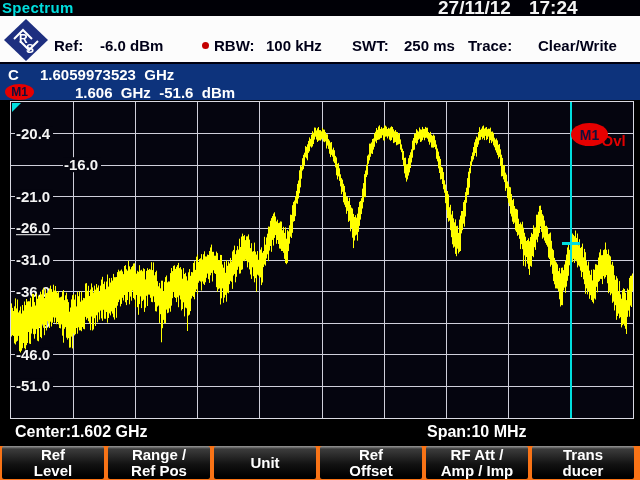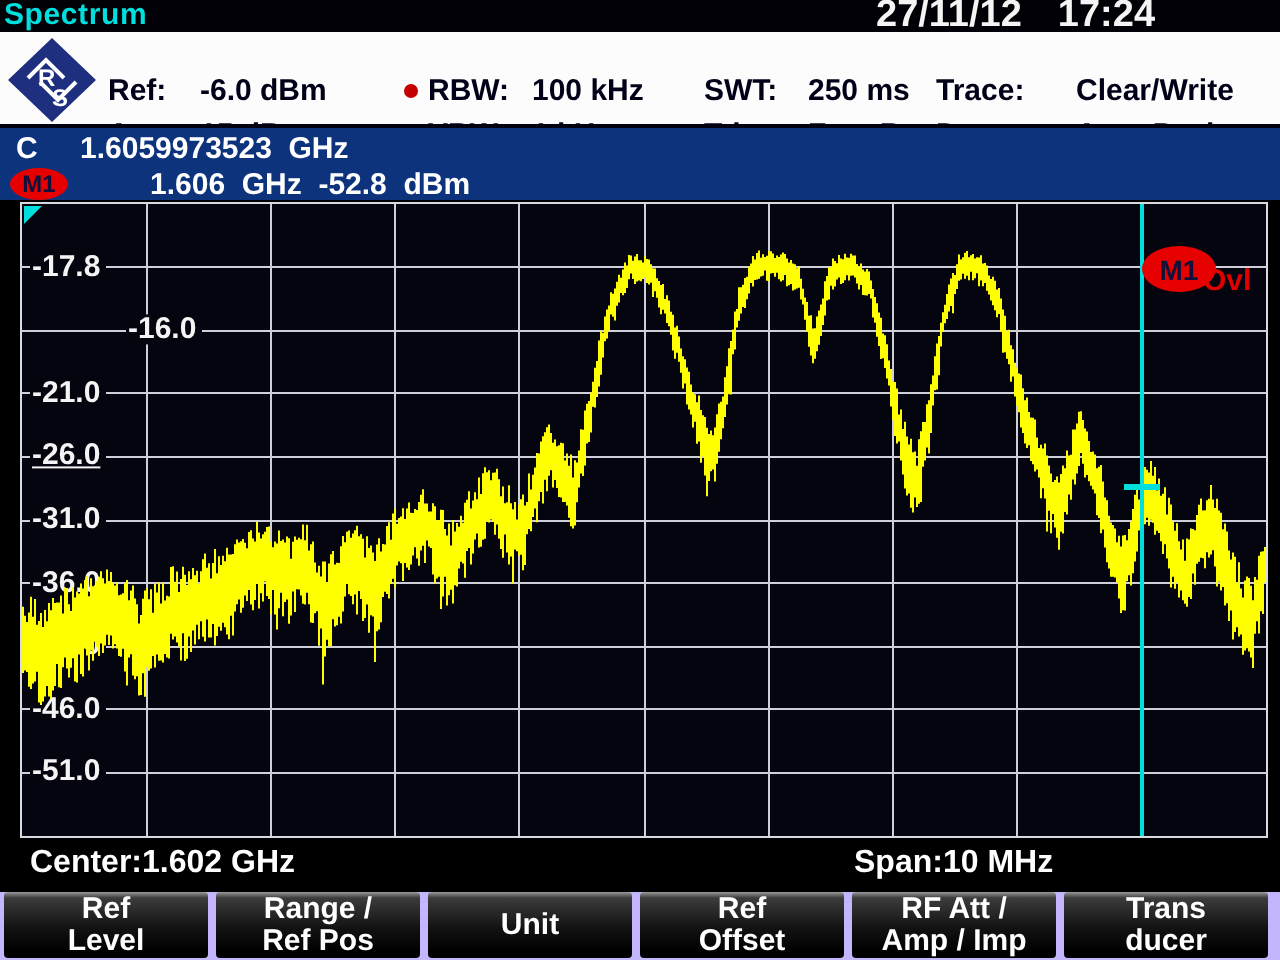--- a/index.html
+++ b/index.html
@@ -35,21 +35,21 @@
   .marker-line{position:absolute;top:0;width:2px;height:316px;background:#00dede;z-index:3}
   .marker-tick{position:absolute;width:18px;height:3px;background:#00dede;z-index:4}
   .ovl{position:absolute;left:573px;top:30px;z-index:4;color:#e10000;font-size:15px;white-space:pre}
   .m1plot-badge{left:560px;top:21px;width:37px;height:23px;font-size:14px;z-index:5}
   
   .freqbar{position:absolute;left:0;top:419px;width:520px;height:27px;color:#fff;font-size:16px}
   .freqbar span{position:absolute;top:4px;line-height:18px;white-space:pre}
   .center-label{left:15px}
   .span-label{left:427px}
   
-  .softkeys{position:absolute;left:0;top:446px;width:640px;height:34px;background:#c4b5fd}
+  .softkeys{position:absolute;left:0;top:446px;width:640px;height:34px;background:#f97316}
   .btn{position:absolute;top:0;width:102px;height:33px;border-radius:2px;
     background:linear-gradient(180deg,#9a9a9a 0,#3c3c3c 9%,#121212 55%,#000 92%);
     display:flex;flex-direction:column;align-items:center;justify-content:center;
     color:#fff;font-size:15px;line-height:16px;text-align:center;white-space:pre}
   .btn span:empty{display:none}
 </style>
 </head>
 <body>
 
 <div class="screen">
@@ -96,21 +96,21 @@
     </div>
     <div class="cell c4" style="left:468px;top:41px">
       <span class="lb">Detect:</span><span>Auto Peak</span>
     </div>
   </div>
 
   <div class="markerbar">
     <span class="mrow" style="left:8px;top:2px">C</span>
     <span class="mrow" style="left:40px;top:2px">1.6059973523  GHz</span>
     <span class="badge m1bar-badge">M1</span>
-    <span class="mrow" style="left:75px;top:20px">1.606  GHz  -52.8  dBm</span>
+    <span class="mrow" style="left:75px;top:20px">1.606  GHz  -51.6  dBm</span>
   </div>
 
   <div class="plot">
     <div id="plot-inner">
       <div class="ref-tri"></div>
       <span class="ovl">IF Ovl</span>
       <span class="badge m1plot-badge">M1</span>
     <div class="grid gv" style="left: 61.7px;"></div>
         <div class="grid gv" style="left: 123.9px;"></div>
         <div class="grid gv" style="left: 186.1px;"></div>
@@ -122,21 +122,21 @@
         <div class="grid gv" style="left: 559.3px;"></div>
         <div class="grid gh" style="top: 31.1px;"></div>
         <div class="grid gh" style="top: 62.7px;"></div>
         <div class="grid gh" style="top: 94.3px;"></div>
         <div class="grid gh" style="top: 125.9px;"></div>
         <div class="grid gh" style="top: 157.5px;"></div>
         <div class="grid gh" style="top: 189.1px;"></div>
         <div class="grid gh" style="top: 220.7px;"></div>
         <div class="grid gh" style="top: 252.3px;"></div>
         <div class="grid gh" style="top: 283.9px;"></div>
-        <div class="ylabel" style="top: 31.6px;">-17.8</div>
+        <div class="ylabel" style="top: 31.6px;">-20.4</div>
         <div class="ylabel" style="top: 63.2px; margin-left: 48px;">-16.0</div>
         <div class="ylabel" style="top: 94.8px;">-21.0</div>
         <div class="ylabel" style="top: 126.4px; text-decoration: underline;">-26.0</div>
         <div class="ylabel" style="top: 158px;">-31.0</div>
         <div class="ylabel" style="top: 189.6px;">-36.0</div>
         <div class="ylabel" style="top: 221.2px;">-41.0</div>
         <div class="ylabel" style="top: 252.8px;">-46.0</div>
         <div class="ylabel" style="top: 284.4px;">-51.0</div>
         <svg width="622" height="316" viewBox="0 0 622 316" class="trace-svg">
           <path d="M0.5 201.4V234.5M1.5 205.9V233.2M2.5 209.0V234.0M3.5 204.3V241.4M4.5 196.4V242.5M5.5 206.4V239.7M6.5 197.5V238.8M7.5 210.4V233.9M8.5 208.5V249.2M9.5 204.5V250.5M10.5 211.5V248.7M11.5 203.0V246.2M12.5 208.6V241.0M13.5 199.5V246.2M14.5 203.1V247.4M15.5 197.0V243.2M16.5 199.5V241.0M17.5 199.2V230.0M18.5 199.3V241.6M19.5 195.8V242.0M20.5 204.7V231.6M21.5 191.7V226.7M22.5 192.0V232.2M23.5 200.1V236.7M24.5 203.5V231.9M25.5 191.6V227.1M26.5 196.8V238.7M27.5 193.8V239.3M28.5 194.7V225.3M29.5 189.7V235.0M30.5 192.3V236.2M31.5 188.0V222.3M32.5 185.9V225.7M33.5 196.1V233.2M34.5 187.1V223.2M35.5 191.1V228.4M36.5 190.6V218.9M37.5 188.5V221.6M38.5 186.4V226.0M39.5 183.6V219.7M40.5 187.1V224.5M41.5 189.8V220.7M42.5 182.7V215.4M43.5 188.5V220.5M44.5 184.0V215.7M45.5 189.2V222.2M46.5 190.7V220.1M47.5 189.1V222.3M48.5 195.6V226.0M49.5 195.2V226.4M50.5 194.6V222.4M51.5 189.6V233.7M52.5 188.0V240.7M53.5 198.1V226.8M54.5 193.3V225.1M55.5 190.7V235.7M56.5 197.3V237.6M57.5 200.1V236.1M58.5 209.7V245.7M59.5 205.5V245.5M60.5 197.4V234.6M61.5 193.2V246.4M62.5 192.1V231.6M63.5 197.6V233.4M64.5 192.6V232.2M65.5 204.4V226.0M66.5 189.9V231.7M67.5 194.2V225.3M68.5 189.3V228.4M69.5 199.7V228.3M70.5 189.5V229.2M71.5 198.3V225.0M72.5 195.9V226.8M73.5 196.2V227.3M74.5 181.5V214.9M75.5 181.1V217.7M76.5 188.9V216.2M77.5 183.8V219.2M78.5 194.0V221.1M79.5 187.5V228.2M80.5 181.4V214.6M81.5 185.4V228.5M82.5 190.5V227.4M83.5 183.6V216.2M84.5 187.6V224.0M85.5 182.0V213.3M86.5 185.6V220.3M87.5 183.4V210.4M88.5 190.0V217.6M89.5 183.6V208.6M90.5 177.6V216.4M91.5 174.8V218.8M92.5 181.9V207.8M93.5 179.6V216.7M94.5 187.2V216.8M95.5 179.5V210.0M96.5 172.5V220.7M97.5 184.6V216.0M98.5 176.1V211.4M99.5 180.5V213.4M100.5 175.9V209.4M101.5 178.6V211.6M102.5 171.9V215.3M103.5 175.2V217.6M104.5 175.2V205.9M105.5 175.0V215.8M106.5 170.1V203.7M107.5 167.7V200.1M108.5 169.3V197.7M109.5 168.6V204.4M110.5 167.5V201.9M111.5 169.4V195.8M112.5 172.1V198.5M113.5 164.0V193.0M114.5 163.1V200.3M115.5 167.3V203.1M116.5 168.7V198.0M117.5 158.9V189.9M118.5 164.3V202.3M119.5 167.3V194.6M120.5 165.1V198.7M121.5 163.9V188.7M122.5 161.5V196.0M123.5 161.3V197.5M124.5 168.5V205.2M125.5 171.6V193.0M126.5 168.8V205.2M127.5 169.8V212.8M128.5 163.2V202.1M129.5 168.5V194.4M130.5 167.8V206.1M131.5 169.2V199.0M132.5 166.3V197.7M133.5 167.1V209.9M134.5 177.4V205.7M135.5 168.9V193.8M136.5 166.2V204.0M137.5 167.9V192.6M138.5 166.9V192.7M139.5 167.6V195.8M140.5 160.2V199.9M141.5 168.1V200.2M142.5 160.4V194.4M143.5 173.3V200.1M144.5 170.1V209.2M145.5 168.7V209.5M146.5 179.2V204.6M147.5 184.3V203.6M148.5 180.9V220.9M149.5 186.3V212.2M150.5 178.7V240.3M151.5 178.7V226.2M152.5 189.1V217.9M153.5 179.8V221.4M154.5 175.1V221.1M155.5 173.5V207.6M156.5 180.3V211.2M157.5 179.4V210.6M158.5 179.5V206.4M159.5 171.1V209.7M160.5 166.0V203.7M161.5 169.1V196.2M162.5 163.9V190.0M163.5 163.3V195.1M164.5 166.9V196.0M165.5 164.8V200.1M166.5 163.1V195.3M167.5 160.9V205.2M168.5 166.1V193.5M169.5 165.1V197.5M170.5 167.4V208.5M171.5 176.7V207.0M172.5 166.1V200.3M173.5 172.0V214.4M174.5 170.8V205.6M175.5 174.3V206.3M176.5 178.5V229.0M177.5 170.3V213.6M178.5 167.1V212.7M179.5 173.8V209.1M180.5 170.0V196.5M181.5 170.3V193.9M182.5 161.0V195.0M183.5 159.1V197.3M184.5 167.9V190.0M185.5 154.7V187.4M186.5 152.5V191.7M187.5 159.9V180.7M188.5 157.0V178.8M189.5 156.3V179.6M190.5 152.1V188.5M191.5 157.5V179.5M192.5 152.2V181.8M193.5 149.3V183.0M194.5 154.4V180.3M195.5 154.5V175.8M196.5 152.5V171.6M197.5 153.0V177.2M198.5 149.0V180.9M199.5 145.4V173.3M200.5 142.6V170.9M201.5 149.8V179.5M202.5 149.8V168.3M203.5 153.7V171.2M204.5 153.7V172.0M205.5 149.6V185.2M206.5 151.1V189.8M207.5 158.3V187.3M208.5 158.0V186.4M209.5 152.9V202.5M210.5 153.0V196.3M211.5 162.5V186.4M212.5 165.7V200.8M213.5 159.7V195.6M214.5 170.8V192.9M215.5 158.0V199.7M216.5 163.8V190.6M217.5 159.5V191.3M218.5 161.4V182.2M219.5 155.9V178.9M220.5 159.4V179.8M221.5 149.4V186.9M222.5 147.9V173.5M223.5 143.6V172.0M224.5 152.2V180.3M225.5 148.3V174.8M226.5 144.1V167.8M227.5 147.6V164.7M228.5 136.7V171.7M229.5 145.0V171.4M230.5 134.6V167.9M231.5 131.6V167.4M232.5 134.1V158.8M233.5 133.1V159.2M234.5 138.1V157.7M235.5 134.4V159.0M236.5 134.3V165.4M237.5 132.4V160.3M238.5 137.6V167.4M239.5 146.1V172.5M240.5 141.2V176.9M241.5 149.6V165.3M242.5 149.1V174.2M243.5 140.6V180.3M244.5 149.6V176.2M245.5 152.6V189.7M246.5 149.0V172.7M247.5 157.8V173.6M248.5 150.3V175.9M249.5 147.6V175.4M250.5 145.3V183.1M251.5 150.7V180.5M252.5 149.0V165.1M253.5 134.8V162.5M254.5 142.7V163.6M255.5 135.4V156.5M256.5 131.7V152.3M257.5 124.5V159.1M258.5 124.7V148.6M259.5 118.8V144.0M260.5 116.1V149.8M261.5 114.1V137.9M262.5 111.6V143.6M263.5 110.3V135.9M264.5 114.5V133.1M265.5 119.4V141.8M266.5 117.7V138.0M267.5 121.1V142.0M268.5 120.6V146.5M269.5 119.4V146.8M270.5 119.6V149.0M271.5 128.2V149.0M272.5 124.8V150.8M273.5 130.9V156.9M274.5 125.3V161.1M275.5 136.7V162.2M276.5 128.1V160.8M277.5 129.3V149.1M278.5 123.3V141.7M279.5 112.6V134.7M280.5 112.9V136.0M281.5 103.2V130.8M282.5 99.9V119.7M283.5 98.5V119.0M284.5 94.4V114.2M285.5 88.9V101.4M286.5 81.9V101.8M287.5 78.5V96.5M288.5 68.3V91.3M289.5 63.5V85.4M290.5 64.4V76.7M291.5 56.2V68.6M292.5 52.8V67.2M293.5 50.7V63.6M294.5 44.1V55.3M295.5 44.9V56.4M296.5 42.3V58.3M297.5 38.9V50.9M298.5 35.4V49.3M299.5 36.9V44.5M300.5 32.7V45.6M301.5 29.2V44.5M302.5 30.7V42.0M303.5 25.5V37.6M304.5 25.7V34.7M305.5 28.4V37.5M306.5 26.3V40.0M307.5 25.0V38.8M308.5 28.1V38.3M309.5 28.1V38.6M310.5 29.3V37.5M311.5 26.0V36.6M312.5 27.5V39.5M313.5 27.7V40.2M314.5 30.1V39.4M315.5 32.1V46.5M316.5 32.3V43.6M317.5 37.1V46.9M318.5 38.5V51.7M319.5 40.5V55.1M320.5 40.0V52.9M321.5 47.5V54.7M322.5 45.6V59.5M323.5 48.2V61.1M324.5 53.9V65.4M325.5 55.4V73.3M326.5 61.8V77.4M327.5 60.9V74.4M328.5 66.3V78.9M329.5 72.3V84.4M330.5 76.1V92.2M331.5 77.6V89.8M332.5 81.8V100.3M333.5 83.9V102.7M334.5 90.3V105.2M335.5 94.2V111.8M336.5 95.1V108.9M337.5 99.1V119.9M338.5 95.7V118.8M339.5 103.0V129.4M340.5 105.6V126.1M341.5 106.5V135.7M342.5 111.9V146.1M343.5 115.0V138.5M344.5 113.2V133.6M345.5 115.6V132.7M346.5 111.7V138.7M347.5 105.1V129.9M348.5 99.8V123.9M349.5 98.9V117.6M350.5 96.2V112.1M351.5 86.6V106.5M352.5 81.1V100.2M353.5 72.1V95.1M354.5 68.5V95.2M355.5 62.7V75.1M356.5 53.7V72.8M357.5 52.5V61.8M358.5 41.6V58.4M359.5 41.6V54.8M360.5 40.4V51.5M361.5 37.0V52.0M362.5 36.4V47.6M363.5 31.4V44.8M364.5 29.7V39.5M365.5 26.0V41.2M366.5 27.8V38.0M367.5 24.5V37.7M368.5 23.3V37.4M369.5 26.9V36.2M370.5 25.1V35.9M371.5 26.5V33.3M372.5 25.9V38.4M373.5 23.5V38.6M374.5 23.6V34.7M375.5 24.7V34.5M376.5 27.0V36.4M377.5 25.8V34.4M378.5 26.5V37.6M379.5 25.3V38.8M380.5 24.3V38.1M381.5 25.0V35.5M382.5 27.3V41.1M383.5 29.3V40.6M384.5 28.0V40.0M385.5 29.8V43.3M386.5 30.1V42.8M387.5 32.1V42.3M388.5 31.1V41.9M389.5 37.4V47.7M390.5 42.4V50.2M391.5 46.7V57.9M392.5 49.0V63.9M393.5 55.9V71.4M394.5 55.6V75.7M395.5 62.3V79.6M396.5 62.1V77.4M397.5 56.2V73.6M398.5 53.2V70.4M399.5 50.3V66.0M400.5 47.3V60.5M401.5 38.6V55.7M402.5 36.0V48.3M403.5 31.8V47.7M404.5 31.5V40.9M405.5 27.2V42.7M406.5 28.5V41.3M407.5 29.6V37.8M408.5 25.5V36.8M409.5 27.3V40.0M410.5 27.6V39.5M411.5 24.9V38.1M412.5 26.8V35.6M413.5 26.9V38.3M414.5 24.9V35.9M415.5 25.7V35.7M416.5 25.7V36.7M417.5 30.0V39.7M418.5 31.2V42.7M419.5 29.8V40.5M420.5 32.8V45.5M421.5 33.8V45.6M422.5 32.5V45.7M423.5 33.7V45.0M424.5 38.2V47.3M425.5 42.5V56.8M426.5 46.5V59.4M427.5 49.6V66.4M428.5 54.2V71.0M429.5 56.9V77.5M430.5 64.8V77.1M431.5 65.6V82.0M432.5 70.1V87.3M433.5 78.3V90.8M434.5 82.5V101.2M435.5 88.6V107.9M436.5 89.0V116.0M437.5 92.3V119.7M438.5 105.2V118.7M439.5 102.8V128.2M440.5 112.5V135.2M441.5 108.9V142.3M442.5 116.3V145.7M443.5 120.3V144.7M444.5 117.4V151.9M445.5 124.1V154.2M446.5 123.7V146.7M447.5 130.9V151.5M448.5 117.6V149.9M449.5 113.6V149.0M450.5 109.0V131.4M451.5 109.0V128.2M452.5 100.1V121.7M453.5 98.1V124.7M454.5 90.1V114.5M455.5 85.7V100.8M456.5 76.1V93.1M457.5 69.7V92.8M458.5 66.0V85.6M459.5 59.4V71.3M460.5 54.1V63.9M461.5 50.4V59.6M462.5 45.0V57.5M463.5 40.3V53.8M464.5 37.3V51.0M465.5 34.5V54.6M466.5 35.5V45.0M467.5 30.1V42.5M468.5 25.2V38.4M469.5 27.8V37.8M470.5 26.6V34.9M471.5 24.4V37.4M472.5 23.5V35.9M473.5 26.6V38.1M474.5 25.6V33.9M475.5 25.0V38.1M476.5 27.2V37.1M477.5 26.6V34.6M478.5 26.8V41.1M479.5 25.6V38.2M480.5 29.7V41.1M481.5 29.5V39.5M482.5 30.8V43.4M483.5 35.7V45.3M484.5 37.5V48.3M485.5 36.4V50.6M486.5 38.4V53.1M487.5 42.8V56.6M488.5 42.0V55.0M489.5 47.3V64.0M490.5 52.7V74.4M491.5 55.9V74.1M492.5 63.4V77.4M493.5 62.9V80.1M494.5 70.6V88.9M495.5 72.6V86.2M496.5 79.4V96.2M497.5 81.8V100.9M498.5 84.8V104.1M499.5 85.3V111.7M500.5 92.1V114.5M501.5 98.1V119.7M502.5 96.8V122.0M503.5 104.0V120.6M504.5 106.7V128.5M505.5 106.9V130.1M506.5 107.7V133.8M507.5 116.7V132.8M508.5 122.0V136.8M509.5 120.4V147.1M510.5 122.3V142.1M511.5 119.7V147.2M512.5 125.7V163.8M513.5 130.8V153.4M514.5 134.7V164.6M515.5 139.0V155.0M516.5 138.0V161.7M517.5 136.3V166.9M518.5 139.2V172.9M519.5 135.0V163.9M520.5 130.8V164.8M521.5 132.1V154.0M522.5 123.3V155.2M523.5 125.7V145.2M524.5 125.4V147.9M525.5 112.7V137.7M526.5 112.7V140.3M527.5 109.7V134.7M528.5 103.9V131.0M529.5 103.6V124.5M530.5 108.0V129.9M531.5 112.2V136.7M532.5 113.7V135.5M533.5 118.5V138.6M534.5 124.0V140.9M535.5 123.7V142.8M536.5 125.3V144.7M537.5 132.1V155.6M538.5 131.4V157.0M539.5 130.5V164.6M540.5 138.8V162.8M541.5 146.7V171.8M542.5 148.1V179.1M543.5 155.9V182.3M544.5 159.2V186.4M545.5 160.5V186.4M546.5 162.3V186.7M547.5 169.1V189.1M548.5 165.9V197.3M549.5 171.3V204.5M550.5 165.8V203.1M551.5 165.5V203.2M552.5 168.1V188.6M553.5 162.5V185.6M554.5 158.8V190.8M555.5 152.5V184.6M556.5 145.4V178.8M557.5 141.8V173.8M558.5 147.8V163.3M559.5 140.5V170.3M560.5 142.5V159.1M561.5 131.5V160.1M562.5 132.9V156.9M563.5 134.2V160.9M564.5 128.5V157.9M565.5 135.9V159.4M566.5 131.5V165.4M567.5 143.2V163.4M568.5 137.2V164.5M569.5 145.9V168.6M570.5 144.9V175.0M571.5 141.6V170.1M572.5 155.3V177.3M573.5 146.9V182.2M574.5 150.2V191.8M575.5 158.7V186.4M576.5 163.4V192.4M577.5 159.6V189.2M578.5 168.6V196.8M579.5 172.8V193.2M580.5 167.8V198.1M581.5 178.4V199.9M582.5 167.3V201.4M583.5 167.8V196.5M584.5 162.2V197.5M585.5 162.5V184.8M586.5 163.1V190.4M587.5 155.5V179.9M588.5 150.4V178.9M589.5 147.3V176.9M590.5 153.2V177.1M591.5 153.1V182.1M592.5 148.1V174.1M593.5 147.4V176.7M594.5 140.5V175.2M595.5 147.8V173.1M596.5 152.0V181.3M597.5 147.4V191.2M598.5 153.3V188.9M599.5 154.4V193.2M600.5 162.6V191.5M601.5 159.8V200.8M602.5 163.8V199.6M603.5 173.2V208.5M604.5 177.8V203.2M605.5 174.2V217.8M606.5 176.4V214.0M607.5 189.4V211.6M608.5 179.1V216.3M609.5 192.3V215.2M610.5 196.7V225.4M611.5 188.2V223.2M612.5 186.3V222.1M613.5 187.0V223.8M614.5 190.9V226.8M615.5 198.1V232.0M616.5 186.5V214.9M617.5 187.9V208.6M618.5 175.9V214.7M619.5 173.9V203.6M620.5 173.6V205.0M621.5 171.5V189.3" stroke="#ffff00" stroke-width="1" fill="none"></path>

